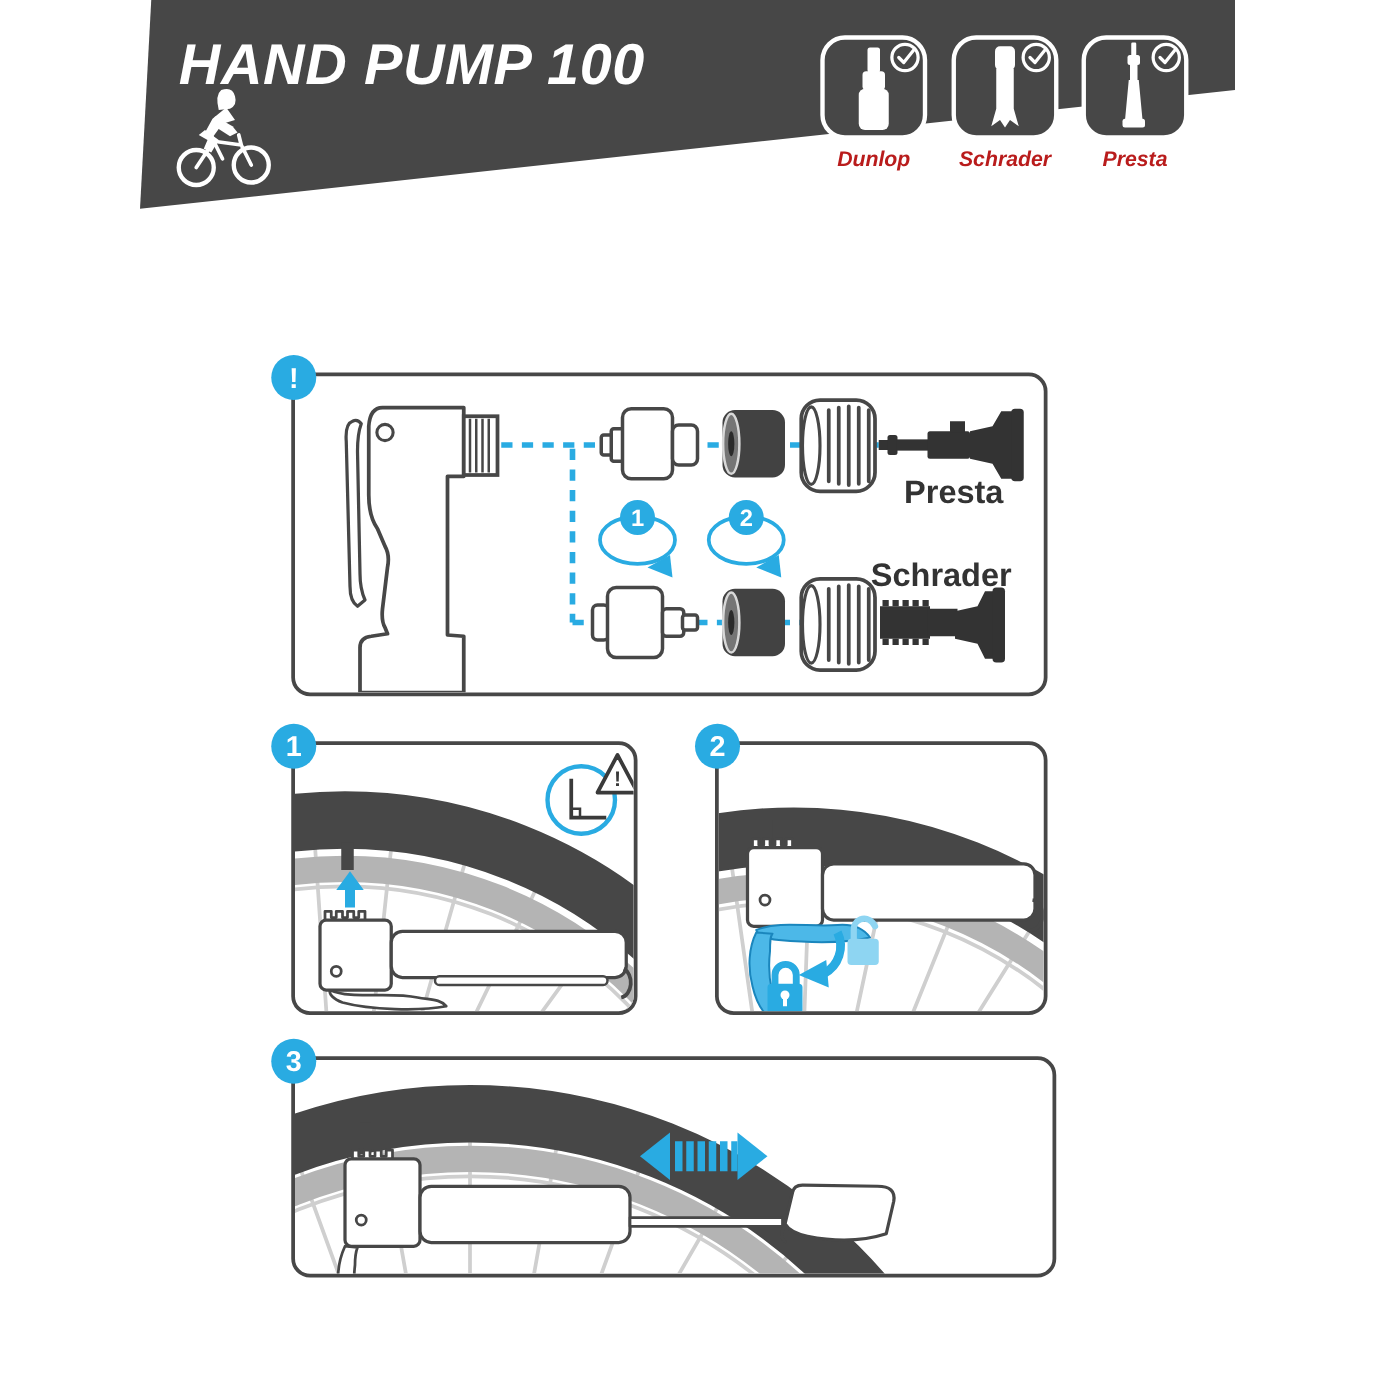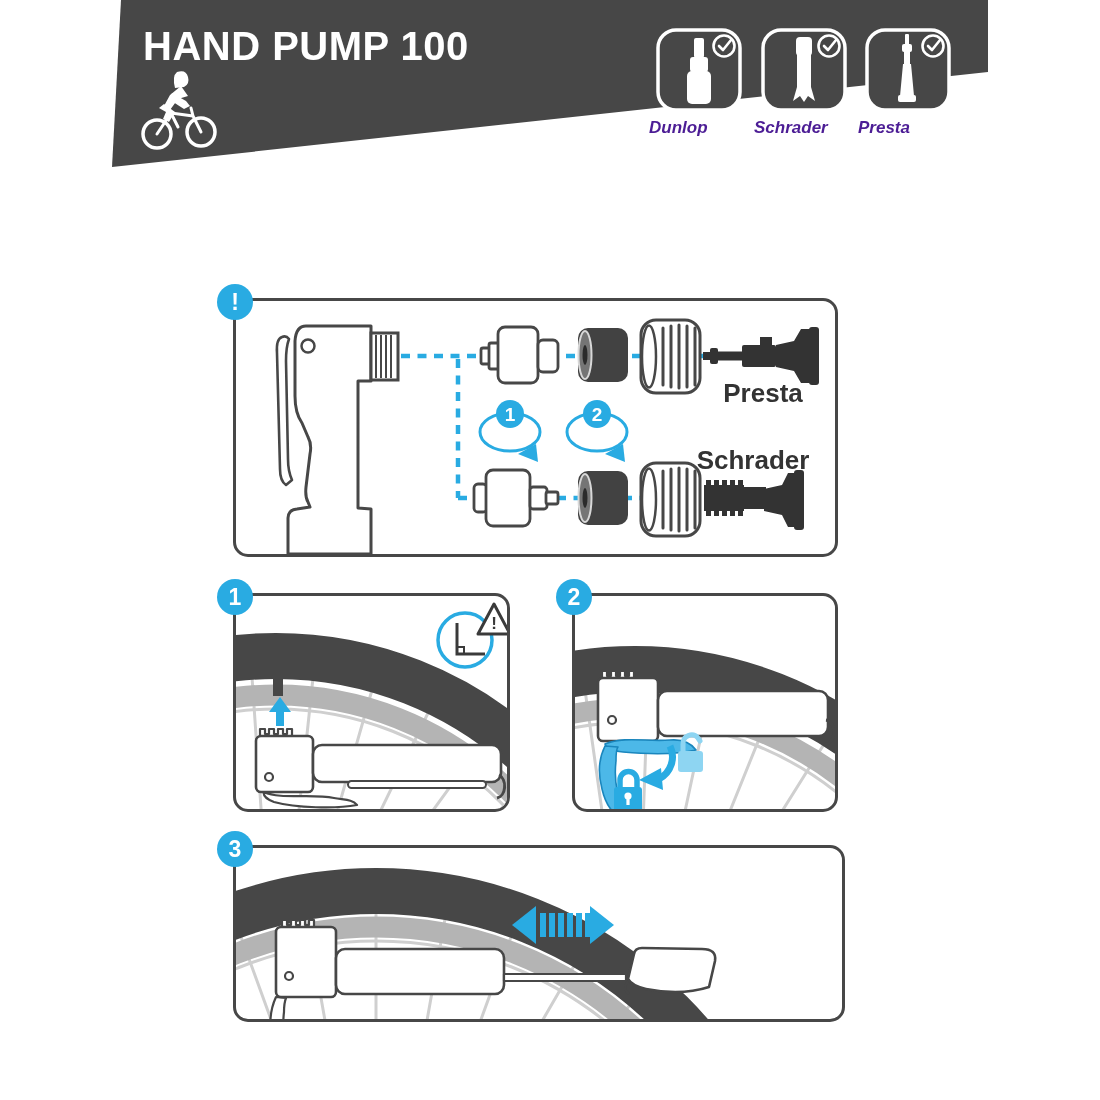--- a/index.html
+++ b/index.html
@@ -5,23 +5,23 @@
   html,body{margin:0;padding:0;background:#ffffff;}
   body{font-family:"Liberation Sans",sans-serif;}
   #stage{position:relative;width:1100px;height:1100px;background:#fff;overflow:hidden;}
   .abs{position:absolute;}
   svg{display:block;}
   .panel{position:absolute;border:3px solid #474747;border-radius:15px;background:#fff;overflow:hidden;}
   .panel > svg{position:absolute;left:0;top:0;width:100%;height:100%;}
   .badge{position:absolute;width:36px;height:36px;border-radius:50%;background:#29abe2;color:#fff;
          font-weight:bold;font-size:23px;display:flex;align-items:center;justify-content:center;
          z-index:8;line-height:1;}
-  .hdr-title{position:absolute;left:143px;top:24px;color:#fff;font-size:40px;font-weight:bold;
-             letter-spacing:.5px;z-index:3;}
-  .valve-label{position:absolute;top:118px;width:100px;text-align:left;color:#4c1d95;
+  .hdr-title{position:absolute;left:143px;top:24px;color:#fff;font-size:46px;font-weight:bold;
+             font-style:italic;letter-spacing:.5px;z-index:3;}
+  .valve-label{position:absolute;top:118px;width:100px;text-align:center;color:#b91c1c;
                font-size:17px;font-weight:bold;font-style:italic;z-index:3;}
 </style>
 </head>
 <body>
 
 <div id="stage">
 
   <svg class="abs" style="left:0;top:0;" width="1100" height="230" viewBox="0 0 1100 230">
     <polygon points="121,0 988,0 988,72 112,167" fill="#474747"></polygon>
 

